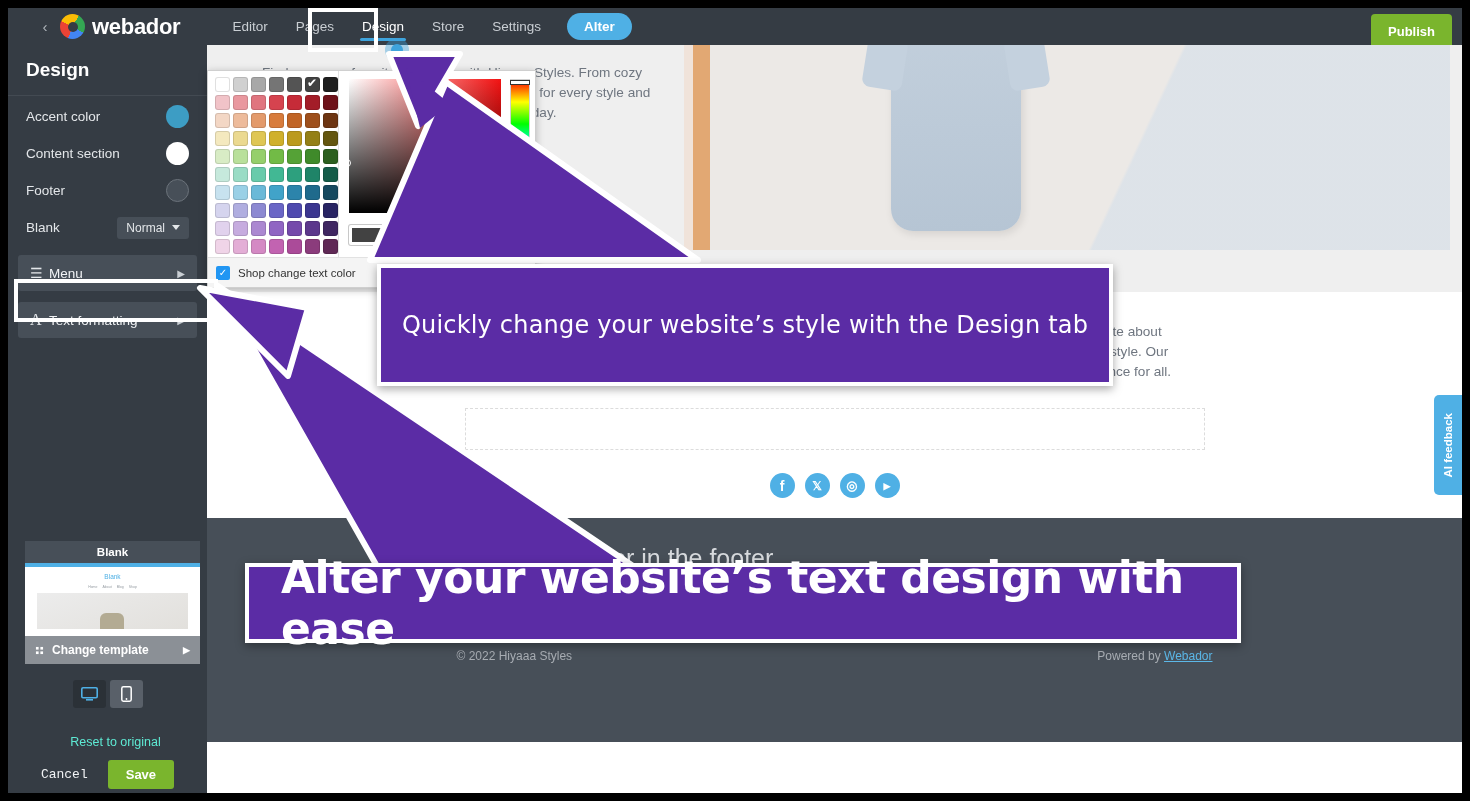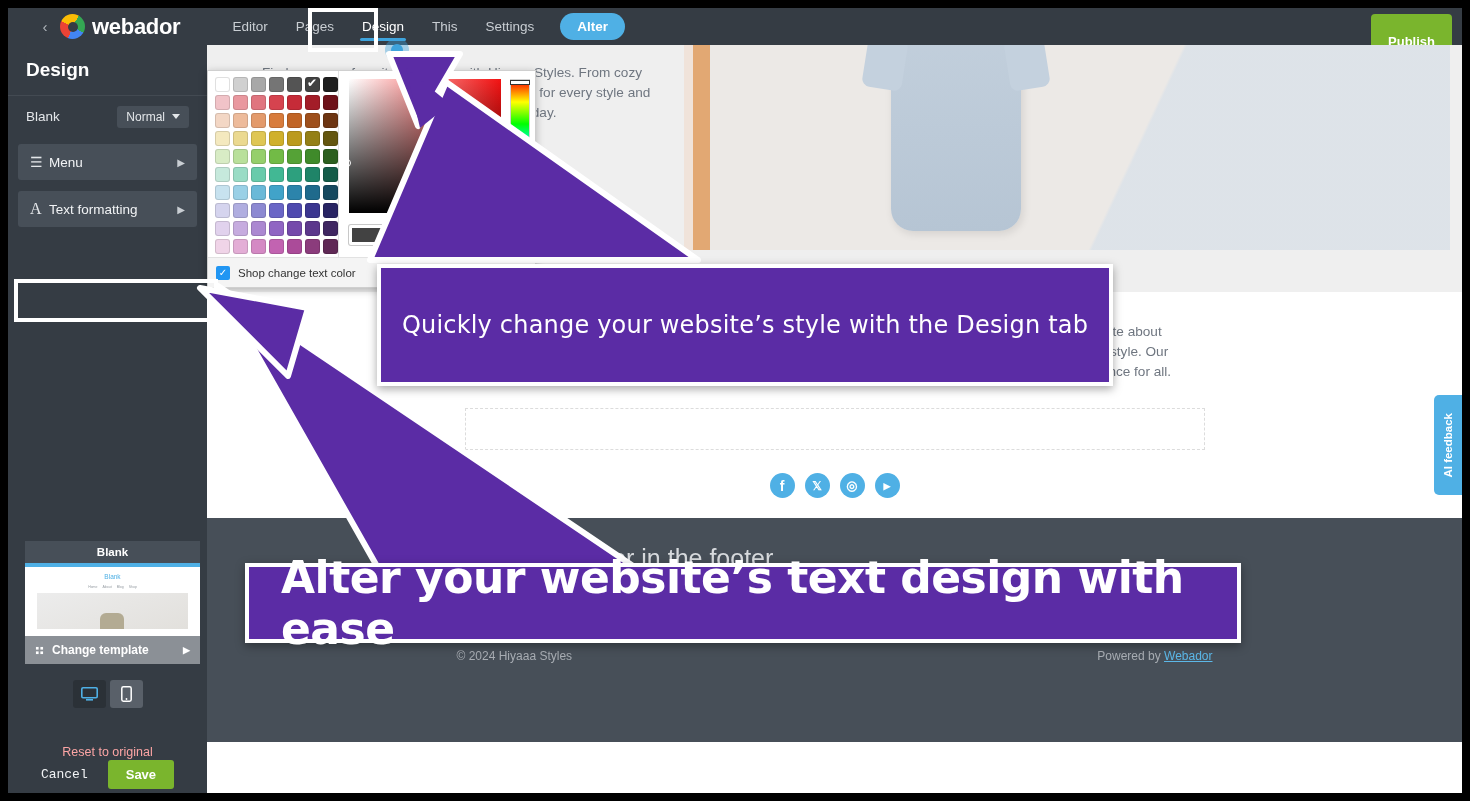--- a/index.html
+++ b/index.html
@@ -15,21 +15,21 @@
   .logo-wrap { display:flex; align-items:center; margin-left:4px; }
   .logo-mark { width:25px; height:25px; border-radius:50%; position:relative; overflow:hidden;
     background: conic-gradient(from 200deg, #ea4335 0deg 95deg, #fbbc05 95deg 190deg, #34a853 190deg 280deg, #4285f4 280deg 360deg); }
   .logo-mark:after { content:""; position:absolute; left:7.5px; top:7.5px; width:10px; height:10px; background:#353c44; border-radius:50%; }
   .logo-text { color:#fff; font-size:22px; font-weight:bold; letter-spacing:-0.3px; margin-left:7px; }
   .navmenu { display:flex; align-items:center; margin-left:38px; gap:0px; }
   .navitem { color:#c9ced3; font-size:13.5px; font-weight:normal; padding:9px 14px; cursor:pointer; position:relative; }
   .navitem.active { color:#ffffff; }
   .navitem.active:after { content:""; position:absolute; left:12px; right:12px; bottom:2px; height:3px; background:#3ea3dc; border-radius:2px; }
   .helpbtn { background:#4fb0e5; color:#fff; font-size:13.5px; font-weight:bold; border-radius:14px; padding:6px 17px; margin-left:12px; cursor:pointer; }
-  .publish { position:absolute; right:10px; top:6px; background:#7ab52d; color:#fff; font-size:13px; font-weight:bold; border-radius:4px; padding:20px 17px; cursor:pointer; }
+  .publish { position:absolute; right:10px; top:6px; background:#7ab52d; color:#fff; font-size:13px; font-weight:bold; border-radius:4px; padding:10px 17px; cursor:pointer; }
 
   
   .hl-design { position:absolute; left:300px; top:0px; width:70px; height:44px; border:4px solid #fff; z-index:30; pointer-events:none; }
 
   
   .pulse { position:absolute; left:377px; top:30px; width:24px; height:24px; border-radius:50%; background:rgba(62,163,220,.42); z-index:31; }
   .pulse:after { content:""; position:absolute; left:6px; top:6px; width:12px; height:12px; border-radius:50%; background:#3ea3dc; }
 
   
   .sidebar { position:absolute; left:0; top:37px; width:199px; height:748px; background:#353c44; }
@@ -60,21 +60,21 @@
   .grip { display:inline-block; width:9px; height:9px;
     background-image:radial-gradient(#fff 40%, transparent 41%);
     background-size:4.5px 4.5px; }
 
   .device-row { position:absolute; left:0; top:635px; width:199px; display:flex; justify-content:center; gap:4px; }
   .dev-btn { width:33px; height:28px; border-radius:3px; display:flex; align-items:center; justify-content:center; cursor:pointer; }
   .dev-btn.on { background:#2b3137; color:#4fb0e5; }
   .dev-btn.off { background:#5a6views; }
   .dev-btn.off { background:#596069; color:#fff; }
 
-  .reset-link { position:absolute; left:0; top:690px; width:199px; text-align:center; color:#fca5a5; font-size:12.5px; cursor:pointer;margin-top:10px; }
+  .reset-link { position:absolute; left:8px; top:690px; width:199px; text-align:center; color:#5eead4; font-size:12.5px; cursor:pointer; }
   .sb-actions { position:absolute; left:0; top:715px; width:199px; display:flex; align-items:center; justify-content:center; gap:20px; }
   .cancel-btn { color:#f1f3f5; font-size:13px; cursor:pointer;font-family:Liberation Mono, monospace; }
   .save-btn { background:#7ab52d; color:#fff; font-size:13px; font-weight:bold; border-radius:3px; padding:7px 18px; cursor:pointer; }
 
   
   .canvas { position:absolute; left:199px; top:37px; width:1255px; height:748px; background:#fff; overflow:hidden; }
   .hero { position:relative; height:247px; background:#efefef; }
   .hero-inner { display:flex; height:247px; }
   .hero-left { width:477px; padding:18px 30px 0 55px; }
   .hero-p { color:#6f7680; font-size:13.6px; line-height:20px; }
@@ -154,30 +154,42 @@
   <div class="topbar">
     <div class="back-chev">‹</div>
     <div class="logo-wrap">
       <div class="logo-mark"></div>
       <div class="logo-text">webador</div>
     </div>
     <div class="navmenu">
       <div class="navitem">Editor</div>
       <div class="navitem">Pages</div>
       <div class="navitem active">Design</div>
-      <div class="navitem">This</div>
+      <div class="navitem">Store</div>
       <div class="navitem">Settings</div>
       <div class="helpbtn">Alter</div>
     </div>
     <div class="publish">Publish</div>
   </div>
 
   <div class="sidebar">
     <div class="sb-title">Design</div>
 
+    <div class="sb-row">
+      <div class="sb-label">Accent color</div>
+      <div class="swatch-circle" style="background:#3d9dc4"></div>
+    </div>
+    <div class="sb-row">
+      <div class="sb-label">Content section</div>
+      <div class="swatch-circle" style="background:#ffffff"></div>
+    </div>
+    <div class="sb-row">
+      <div class="sb-label">Footer</div>
+      <div class="swatch-circle" style="background:#474f58;border:1px solid #6b727a"></div>
+    </div>
     <div class="sb-row">
       <div class="sb-label">Blank</div>
       <div class="wid-select">
         <span>Normal</span>
         <i class="caret-d"></i>
       </div>
     </div>
 
     <div class="sb-btn">
       <span class="ic">☰</span>
@@ -258,21 +270,21 @@
       </div>
     </div>
 
     <div class="site-footer">
       <div class="f-inner">
         <div class="f-h">This is a header in the footer</div>
         <div class="f-p">
           <span>This text is for illustrative purposes only. Everything here is just to give you an idea of the graphical effect of text in this place. This is a </span><a href="#">link</a>
         </div>
         <div class="f-bottom">
-          <span>© 2024 Hiyaaa Styles</span>
+          <span>© 2022 Hiyaaa Styles</span>
           <span><span>Powered by </span><a href="#">Webador</a></span>
         </div>
       </div>
     </div>
   </div>
 
   <div class="picker">
     <div class="picker-body">
       <div class="sw-grid" id="swatch-grid">
             <div class="sw" style="background: rgb(255, 255, 255);"></div>

